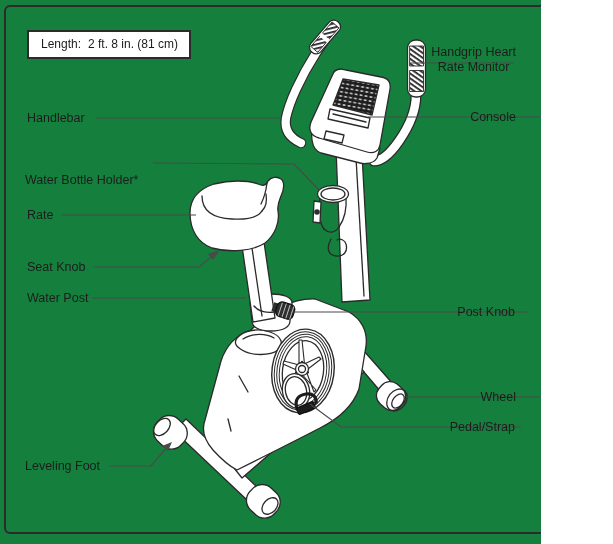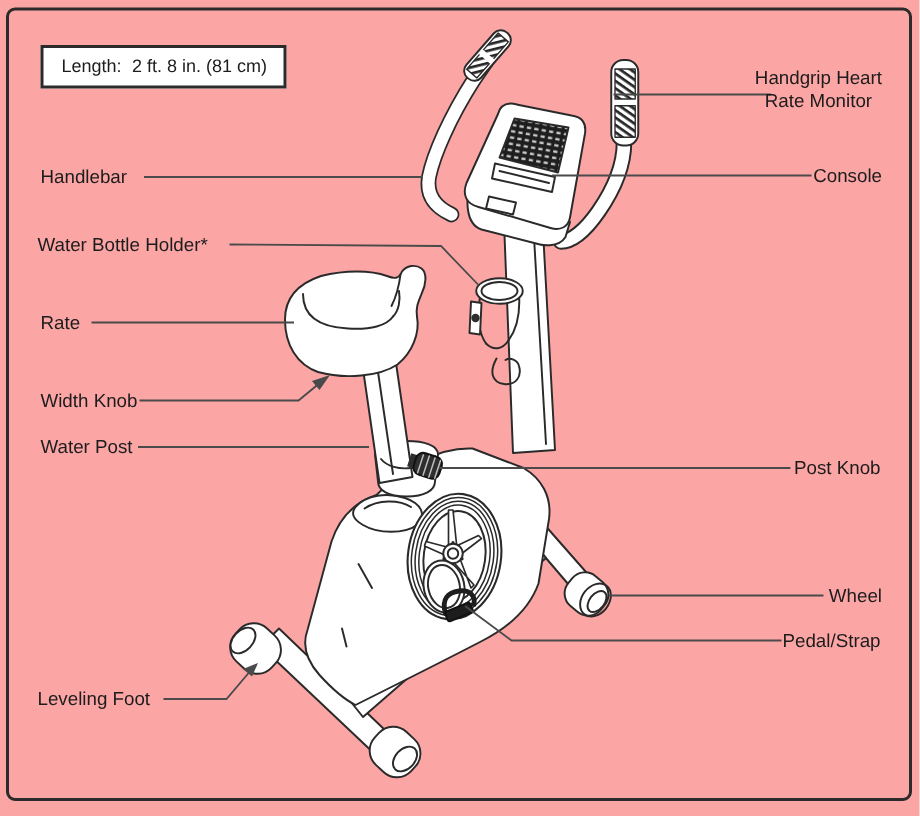--- a/index.html
+++ b/index.html
@@ -1,16 +1,16 @@
 <!DOCTYPE html>
 <html><head>
 <meta charset="utf-8">
 <style>
   html,body{margin:0;padding:0;background:#ffffff;}
-  .stage{position:relative;width:613px;height:544px;background:#fca5a5;overflow:hidden;
+  .stage{position:relative;width:541px;height:544px;background:#15803d;overflow:hidden;
          font-family:"Liberation Sans", sans-serif;color:#1c1c1c;}
   .frame{position:absolute;left:4px;top:5px;width:604px;height:529px;
          border:2px solid #2b2b2b;border-radius:6px;box-sizing:border-box;}
   .dims{position:absolute;left:27px;top:30px;width:164px;box-sizing:border-box;
         border:2px solid #2b2b2b;background:#fff;padding:5px 4px 5px 12px;
         font-size:12px;line-height:15px;white-space:nowrap;}
   .dims .lbl{display:inline-block;width:47px;}
   .callout{position:absolute;font-size:12.5px;line-height:14.5px;white-space:nowrap;}
   .r{text-align:center;}
   .foot{position:absolute;font-size:12.5px;white-space:nowrap;}
@@ -188,23 +188,23 @@
       <polygon points="172,442 168,451 162,446" fill="#4a4a4a" stroke="none"></polygon>
       <path d="M 409,63 H 514"></path>
       <path d="M 368,117 H 541"></path>
       <path d="M 293,312 H 527"></path>
       <path d="M 406,397 H 549"></path>
       <path d="M 310,404 L 341,427 H 521"></path>
     </g>
   </svg>
 
   <div class="callout" style="left:27px;top:111px">Handlebar</div>
-  <div class="callout" style="left:25px;top:156px">Water Bottle Holder*</div>
+  <div class="callout" style="left:25px;top:173px">Water Bottle Holder*</div>
   <div class="callout" style="left:27px;top:208px">Rate</div>
-  <div class="callout" style="left:27px;top:260px">Width Knob</div>
+  <div class="callout" style="left:27px;top:260px">Seat Knob</div>
   <div class="callout" style="left:27px;top:291px">Water Post</div>
   <div class="callout" style="left:25px;top:459px">Leveling Foot</div>
 
   <div class="callout r" style="right:25px;top:45px">
     <div>Handgrip Heart</div>
     <div>Rate Monitor</div>
   </div>
   <div class="callout r" style="right:25px;top:110px">Console</div>
   <div class="callout r" style="right:26px;top:305px">Post Knob</div>
   <div class="callout r" style="right:25px;top:390px">Wheel</div>

